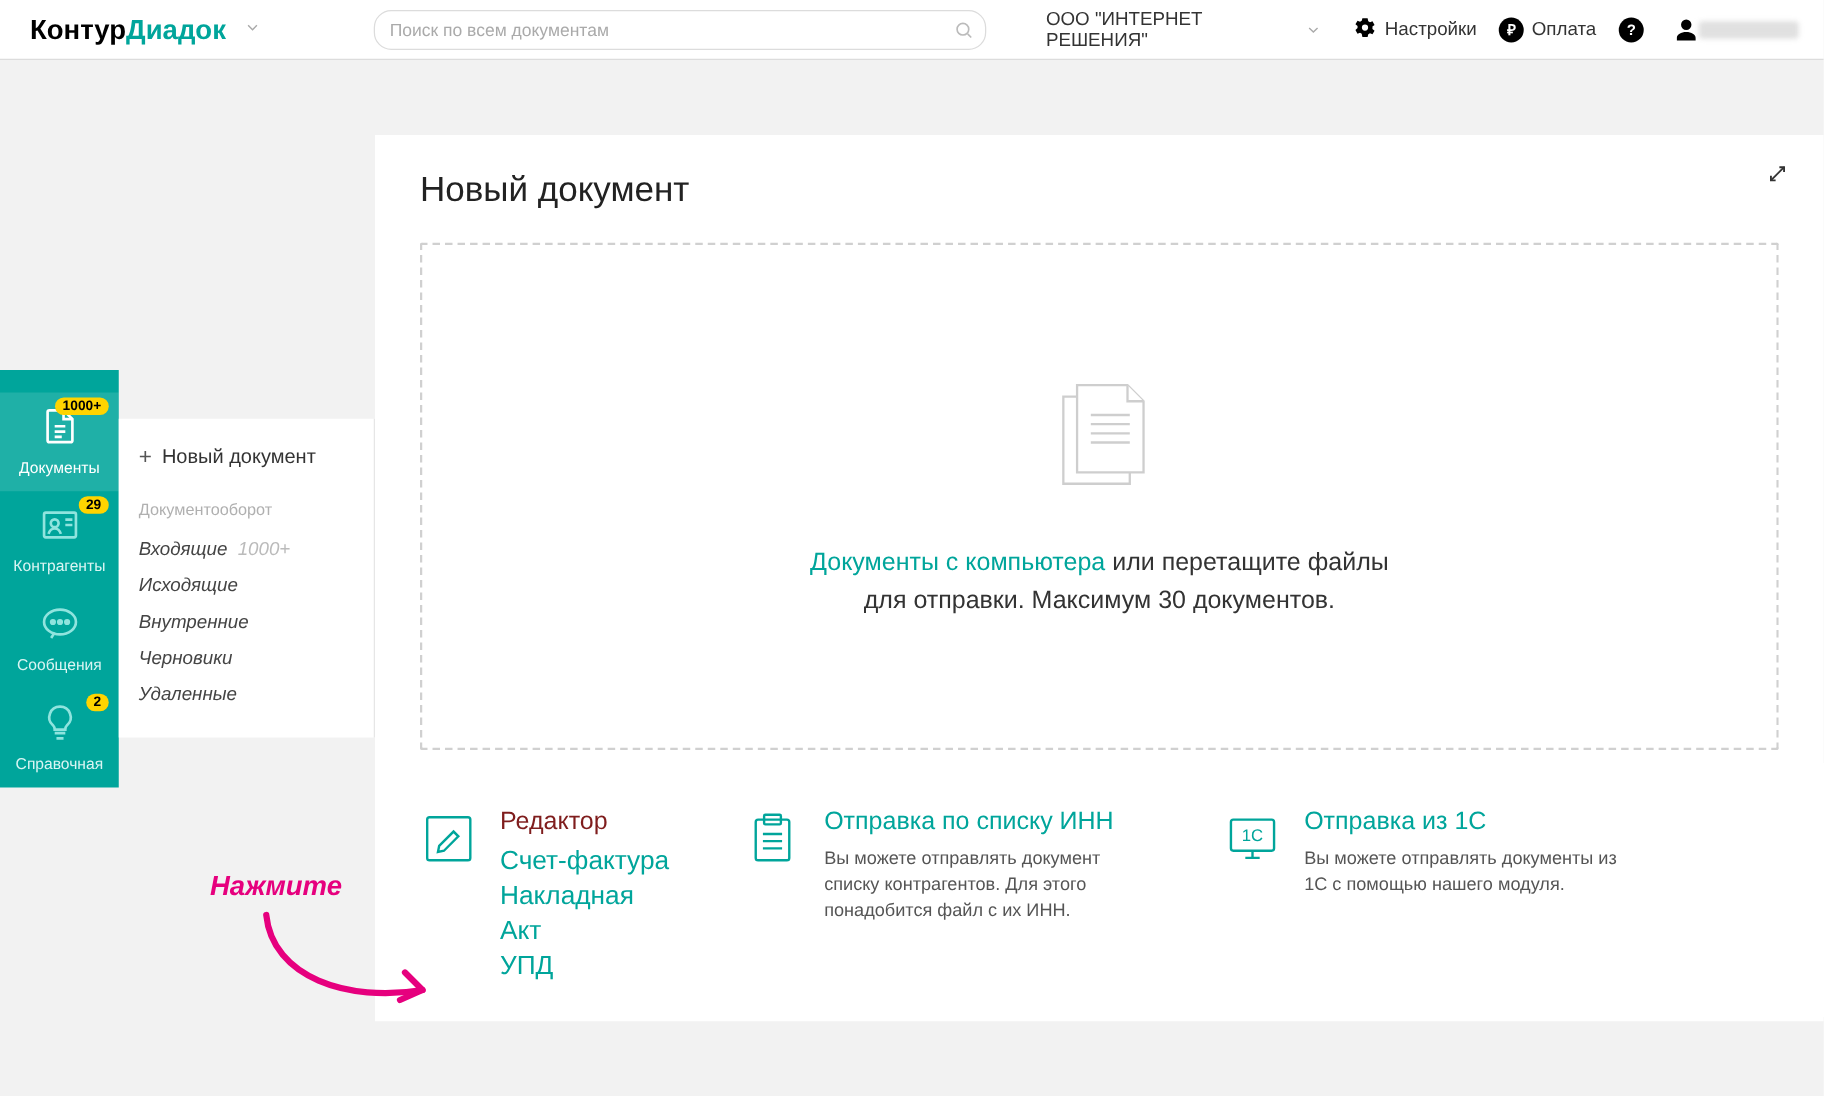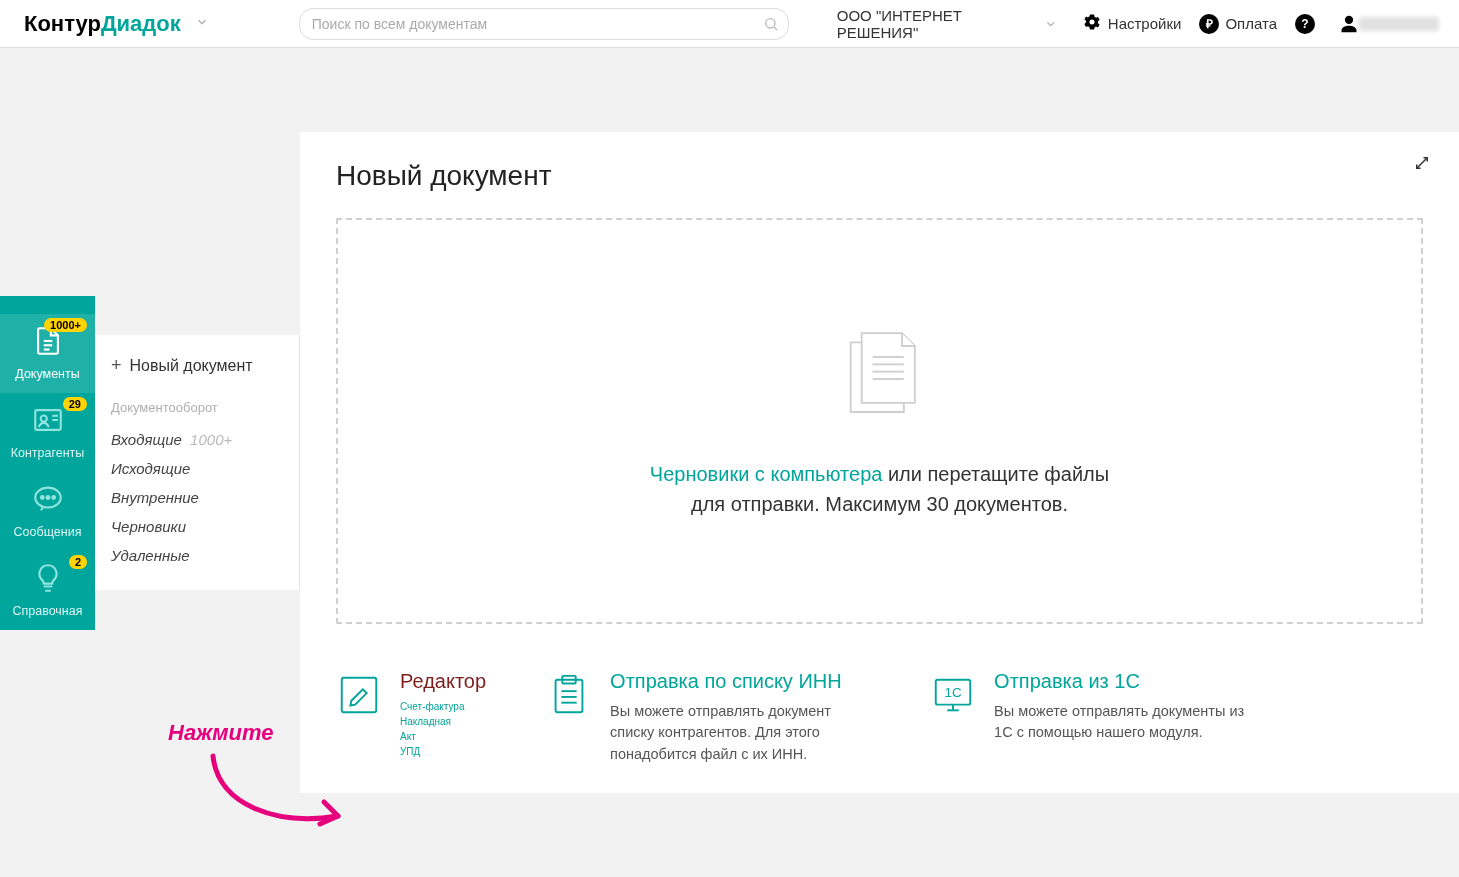--- a/index.html
+++ b/index.html
@@ -96,21 +96,21 @@
   .docs-illus{opacity:.9;margin-bottom:22px;}
   .drop-text{font-size:20px;text-align:center;line-height:1.5;color:#333;}
   .drop-text .link{color:var(--teal);}
 
   .cards{display:flex;gap:60px;position:relative;}
   .card{display:flex;}
   .card-icon{flex:0 0 50px;margin-right:14px;padding-top:2px;text-decoration:underline;}
   .card h3{margin:0 0 8px;font-size:20px;font-weight:500;color:#7f1d1d;}
   .card h3.link-title{color:var(--teal);}
   .card p{margin:0;font-size:14.5px;color:#555;line-height:1.45;max-width:260px;}
-  .link-list a{display:block;color:var(--teal);font-size:10px;text-decoration:none;margin-bottom:4px;}
+  .link-list a{display:block;color:var(--teal);font-size:21px;text-decoration:none;margin-bottom:4px;}
 
   .annotation{
     position:absolute;left:-168px;top:50px;width:220px;height:120px;pointer-events:none;
     color:var(--pink);font-weight:800;font-size:22px;font-style:italic;
   }
   .annotation .word{position:absolute;left:0;top:0;}
   .annotation svg{position:absolute;left:40px;top:26px;}
 </style>
 </head>
 <body>
@@ -253,21 +253,21 @@
           </g>
           <g stroke="#c9c9c9" stroke-width="2">
             <line x1="52" y1="36" x2="86" y2="36"></line>
             <line x1="52" y1="44" x2="86" y2="44"></line>
             <line x1="52" y1="52" x2="86" y2="52"></line>
             <line x1="52" y1="60" x2="86" y2="60"></line>
           </g>
         </svg>
       </span>
       <div class="drop-text">
-        <span class="link">Черновики с компьютера</span><span> или перетащите файлы</span><br>
+        <span class="link">Документы с компьютера</span><span> или перетащите файлы</span><br>
         <span>для отправки. Максимум 30 документов.</span>
       </div>
     </div>
 
     <div class="cards">
 
       <div class="card" style="position:relative">
         <div class="annotation">
           <span class="word">Нажмите</span>
           <svg width="170" height="100" viewBox="0 0 170 100">

